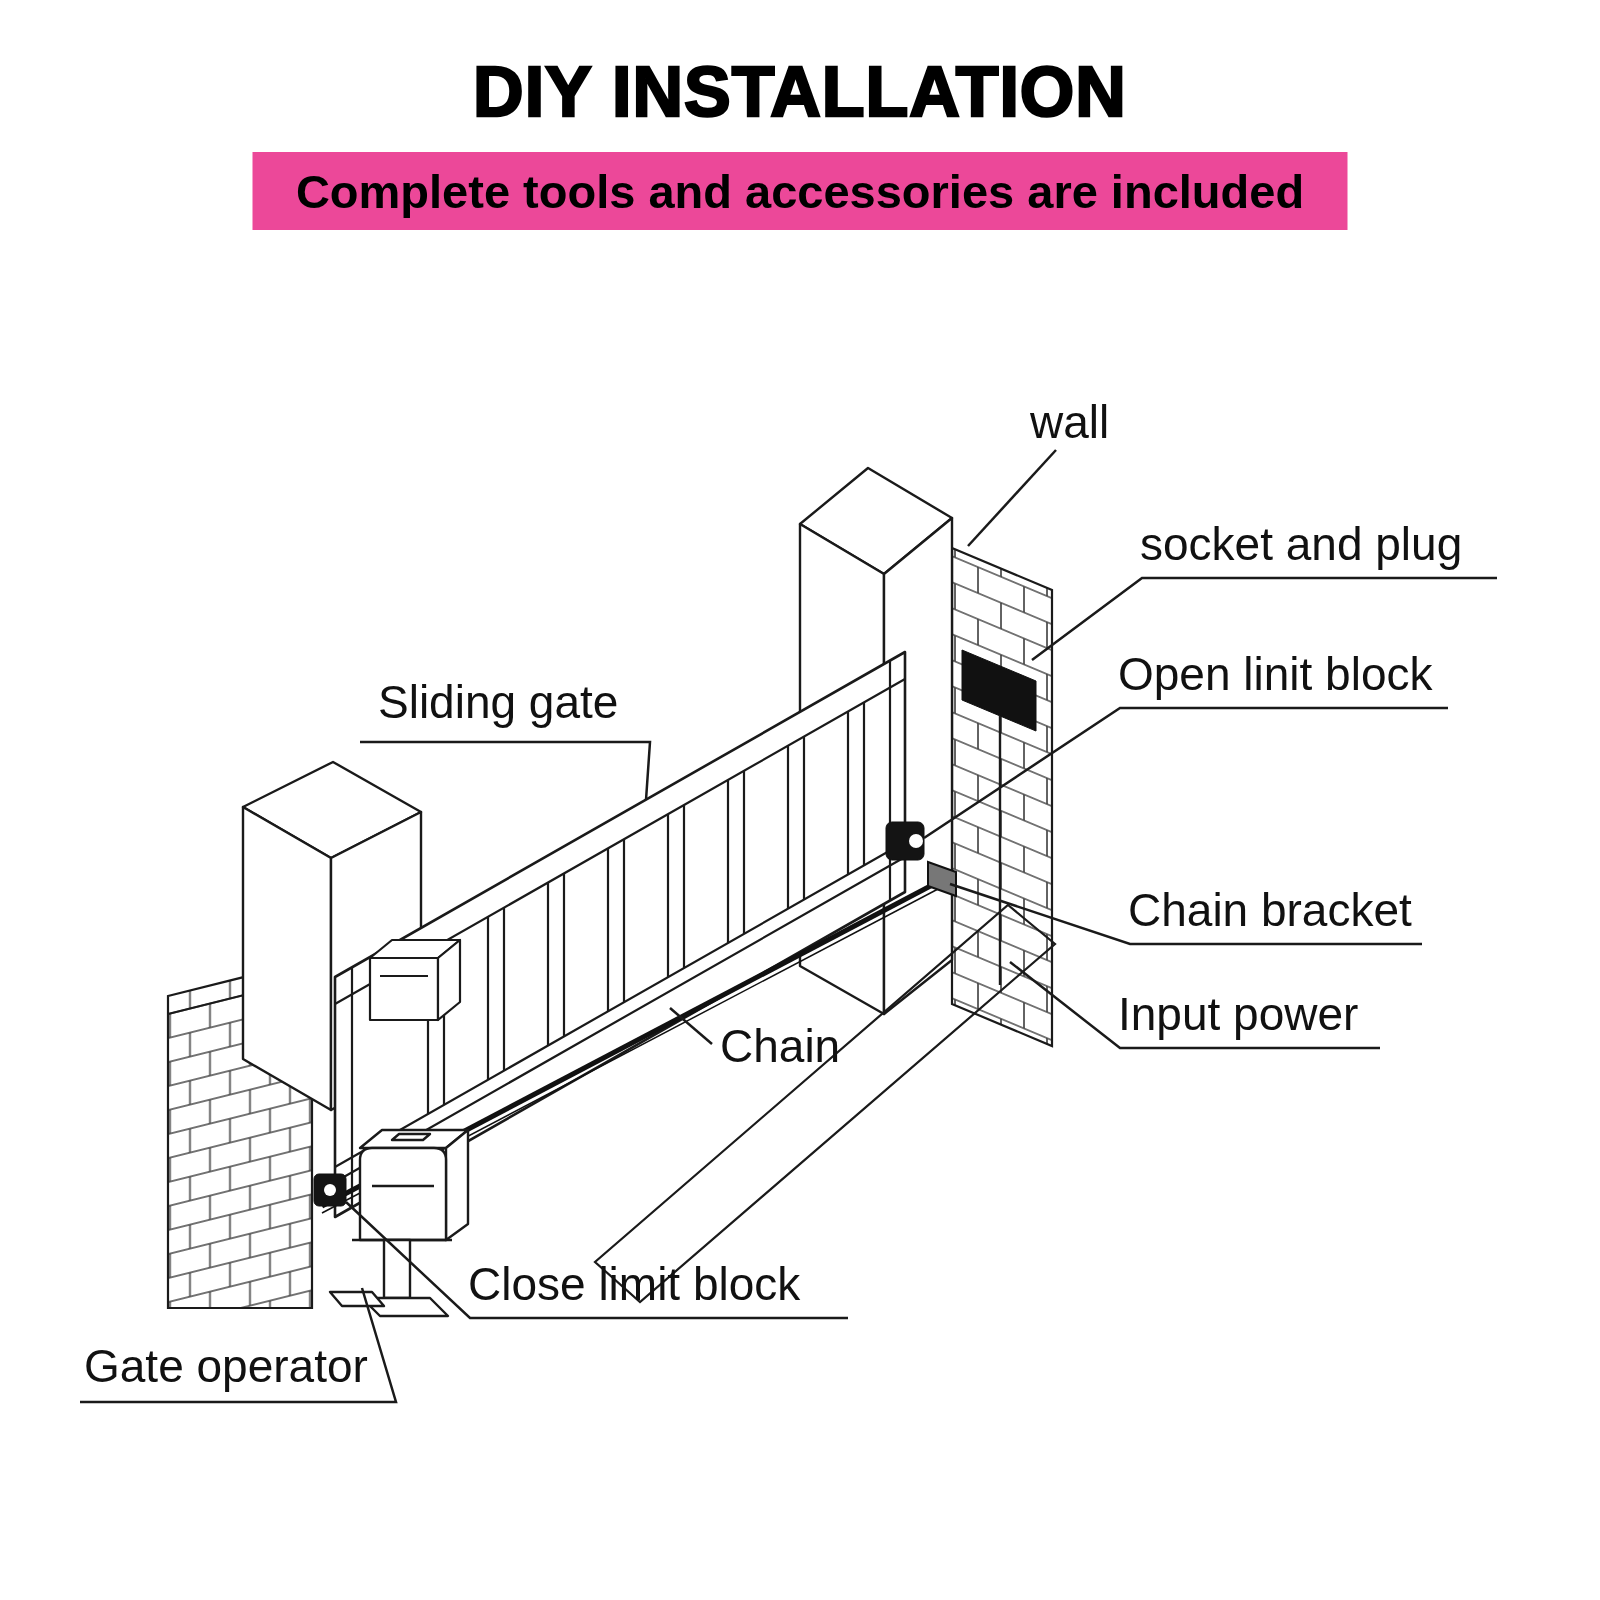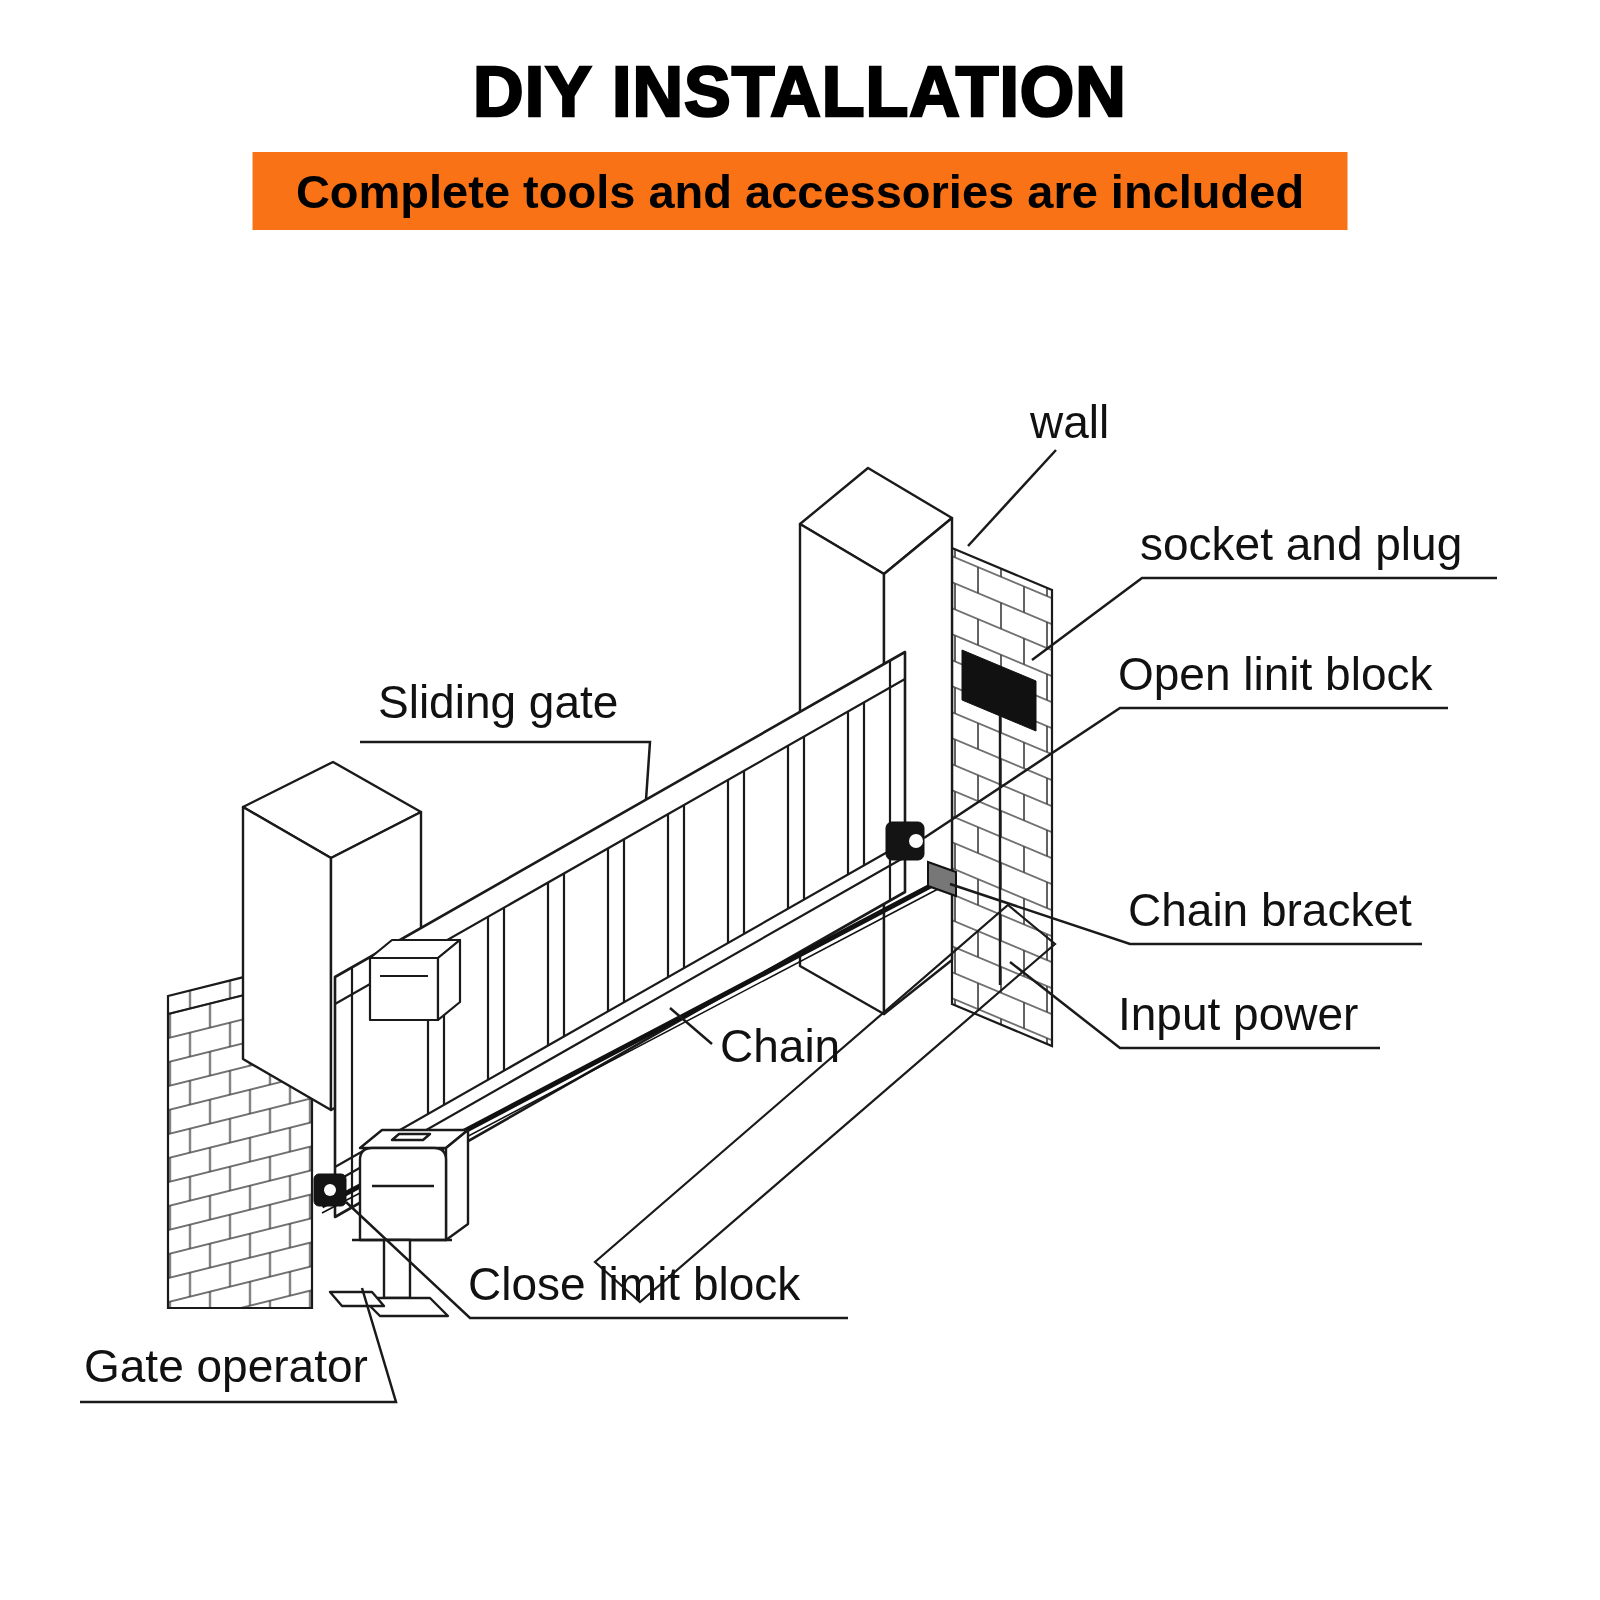--- a/index.html
+++ b/index.html
@@ -30,21 +30,21 @@
   svg .ink{stroke:#1a1a1a;fill:none;}
   svg text{font-family:"Liberation Sans",sans-serif;font-size:46px;fill:#111;}
 </style>
 </head>
 <body>
 
 <div class="page">
 
   <div class="title">DIY INSTALLATION</div>
 
-  <div class="banner" style="background-color: #f97316;">
+  <div class="banner" style="background-color: #ec4899;">
     <span>Complete tools and accessories are included</span>
   </div>
 
   <svg class="diagram" width="1600" height="1600" viewBox="0 0 1600 1600">
 
     <defs>
       <pattern id="brickR" patternUnits="userSpaceOnUse" width="46" height="52" patternTransform="skewY(22.8)">
         <rect width="46" height="52" fill="#ffffff"></rect>
         <path d="M0 0 H46 M0 26 H46 M0 52 H46 M12 0 V26 M35 26 V52" stroke="#444" stroke-width="1.6" fill="none"></path>
       </pattern>

